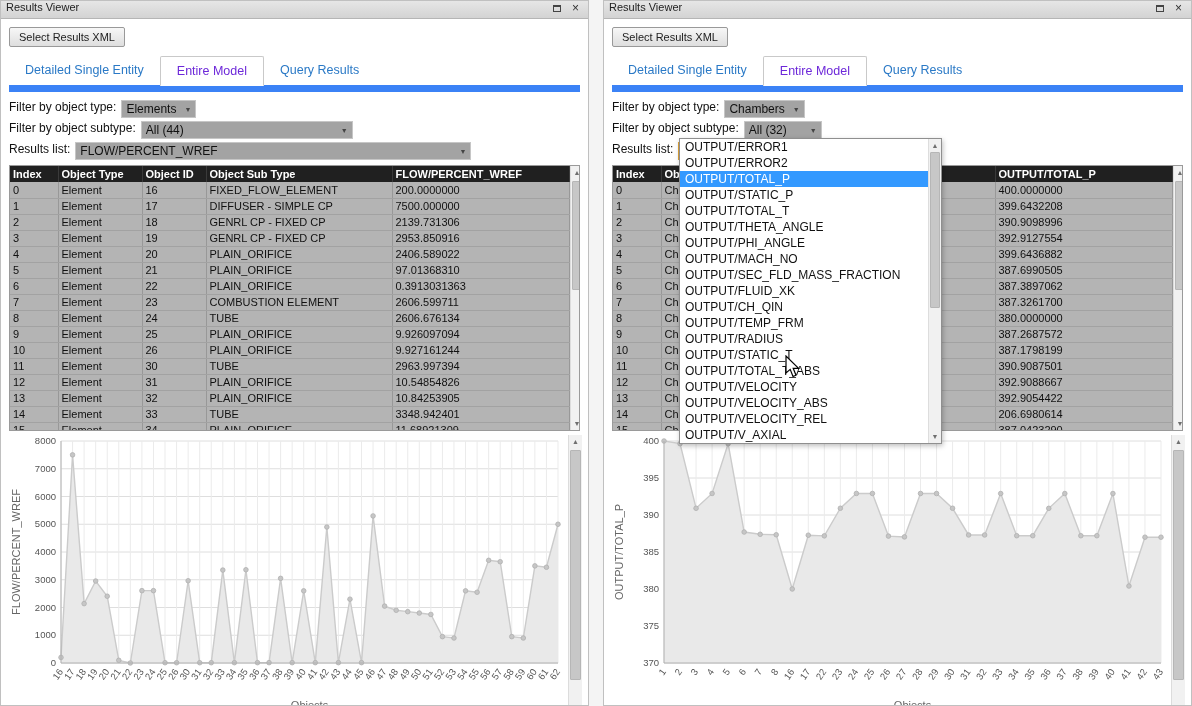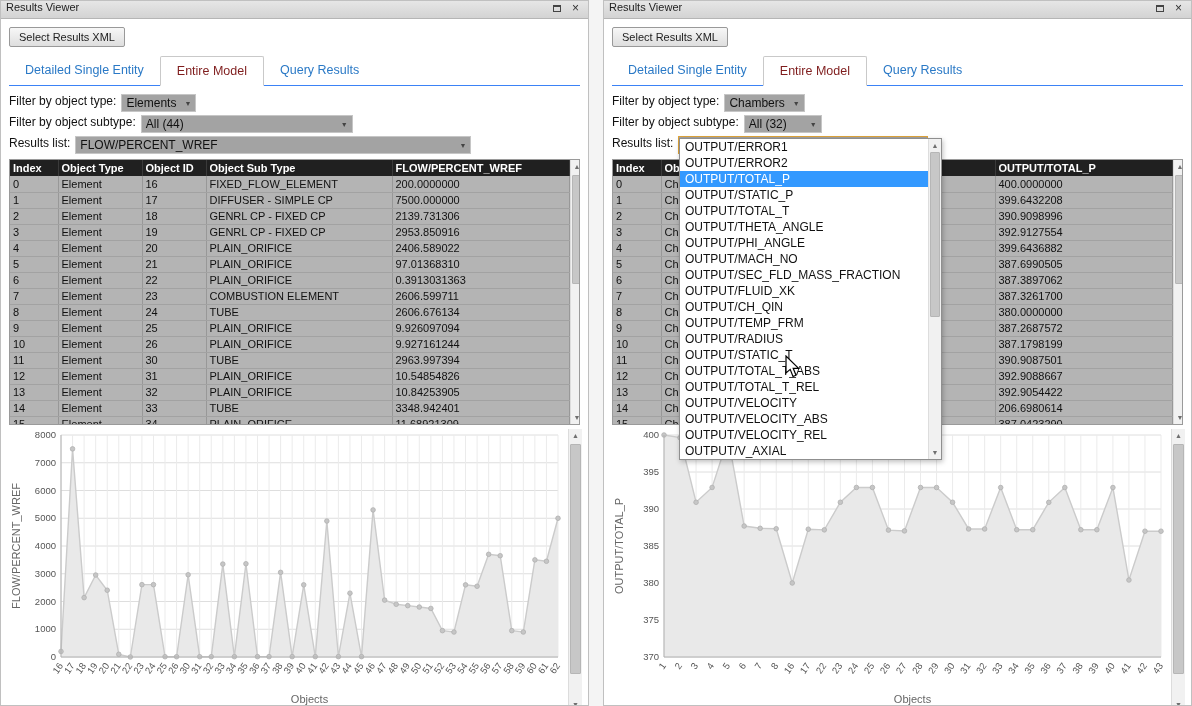--- a/index.html
+++ b/index.html
@@ -8,23 +8,23 @@
   .panel{width:589px;height:706px;background:#fff;border:1px solid #c0c0c0;position:relative;overflow:hidden;flex:none}
   .splitter{width:14px;height:706px;background:#f4f4f4;flex:none}
   
   .titlebar{height:18px;background:linear-gradient(#e6e6e6,#d3d3d3);border-bottom:1px solid #b5b5b5;display:flex;align-items:flex-start;padding:0 5px;font-size:11px;color:#222}
   .titlebar .title{flex:1}
   .win-btn{width:15px;height:14px;display:inline-flex;align-items:center;justify-content:center;margin-left:4px;color:#333;font-size:12px;line-height:1}
   .float-glyph{width:8px;height:7px;border:1px solid #444;border-top:2px solid #444;display:inline-block}
   
   .panel-body{padding:6px 8px 0 8px}
   .xml-btn{font:11px "Liberation Sans",sans-serif;color:#222;background:linear-gradient(#f7f7f7,#dedede);border:1px solid #999;border-radius:2px;padding:3px 9px;margin:2px 0 9px 0}
-  .tabbar{display:flex;border-bottom:1px solid #3b82f6}
+  .tabbar{display:flex;border-bottom:7px solid #3b82f6}
   .tab{font-size:12.5px;color:#2a79c6;padding:7px 16px;margin-bottom:-1px;white-space:nowrap}
-  .tab.active{color:#7f1d1d;background:#fff;border:1px solid #c9c9c9;border-bottom:1px solid #fff;border-radius:2px 2px 0 0}
+  .tab.active{color:#6d28d9;background:#fff;border:1px solid #c9c9c9;border-bottom:1px solid #fff;border-radius:2px 2px 0 0}
   .tab-content{padding-top:7px}
   .filter-row{display:flex;align-items:flex-start;height:20px;margin:1px 0;font-size:12px;color:#111}
   .lbl{margin-right:5px;white-space:nowrap}
   .combo{display:inline-flex;align-items:center;justify-content:space-between;border:1px solid #c6c6c6;background:#a3a3a3;padding:0 4px;font-size:12px;height:18px;white-space:nowrap}
   .combo .arrow{font-size:7px;color:#444;margin-left:8px}
   .combo.open{border:1px solid #dfa43a}
   .w180{width:212px}.w78{width:78px}.w396{width:396px}.w250{width:250px}
   
   .table-wrap{display:flex;height:266px;margin-top:3px;overflow:hidden;border:1px solid #9a9a9a;background:#a21caf}
   table{border-collapse:collapse;table-layout:fixed;width:559px;font-size:11px}
@@ -733,21 +733,20 @@
           <div class="dd-item">OUTPUT/THETA_ANGLE</div>
           <div class="dd-item">OUTPUT/PHI_ANGLE</div>
           <div class="dd-item">OUTPUT/MACH_NO</div>
           <div class="dd-item">OUTPUT/SEC_FLD_MASS_FRACTION</div>
           <div class="dd-item">OUTPUT/FLUID_XK</div>
           <div class="dd-item">OUTPUT/CH_QIN</div>
           <div class="dd-item">OUTPUT/TEMP_FRM</div>
           <div class="dd-item">OUTPUT/RADIUS</div>
           <div class="dd-item">OUTPUT/STATIC_T</div>
           <div class="dd-item">OUTPUT/TOTAL_T_ABS</div>
-          <div class="dd-item">OUTPUT/TOTAL_T_REL</div>
           <div class="dd-item">OUTPUT/VELOCITY</div>
           <div class="dd-item">OUTPUT/VELOCITY_ABS</div>
           <div class="dd-item">OUTPUT/VELOCITY_REL</div>
           <div class="dd-item">OUTPUT/V_AXIAL</div>
         </div>
       <div class="dd-scroll">
         <div class="vs-btn">▲</div>
         <div class="vs-track">
             <div class="vs-thumb" style="top:0;height:56%"></div>
           </div>

